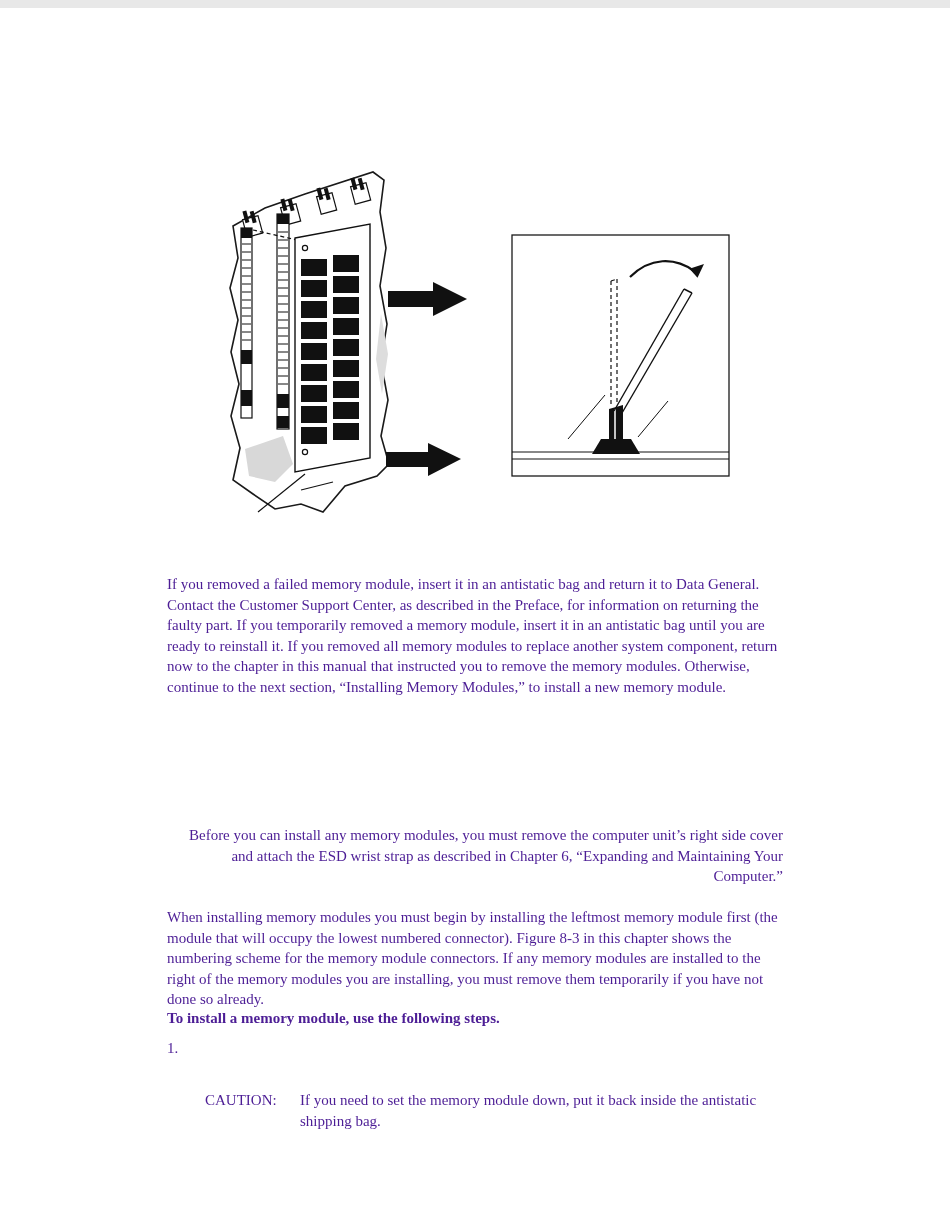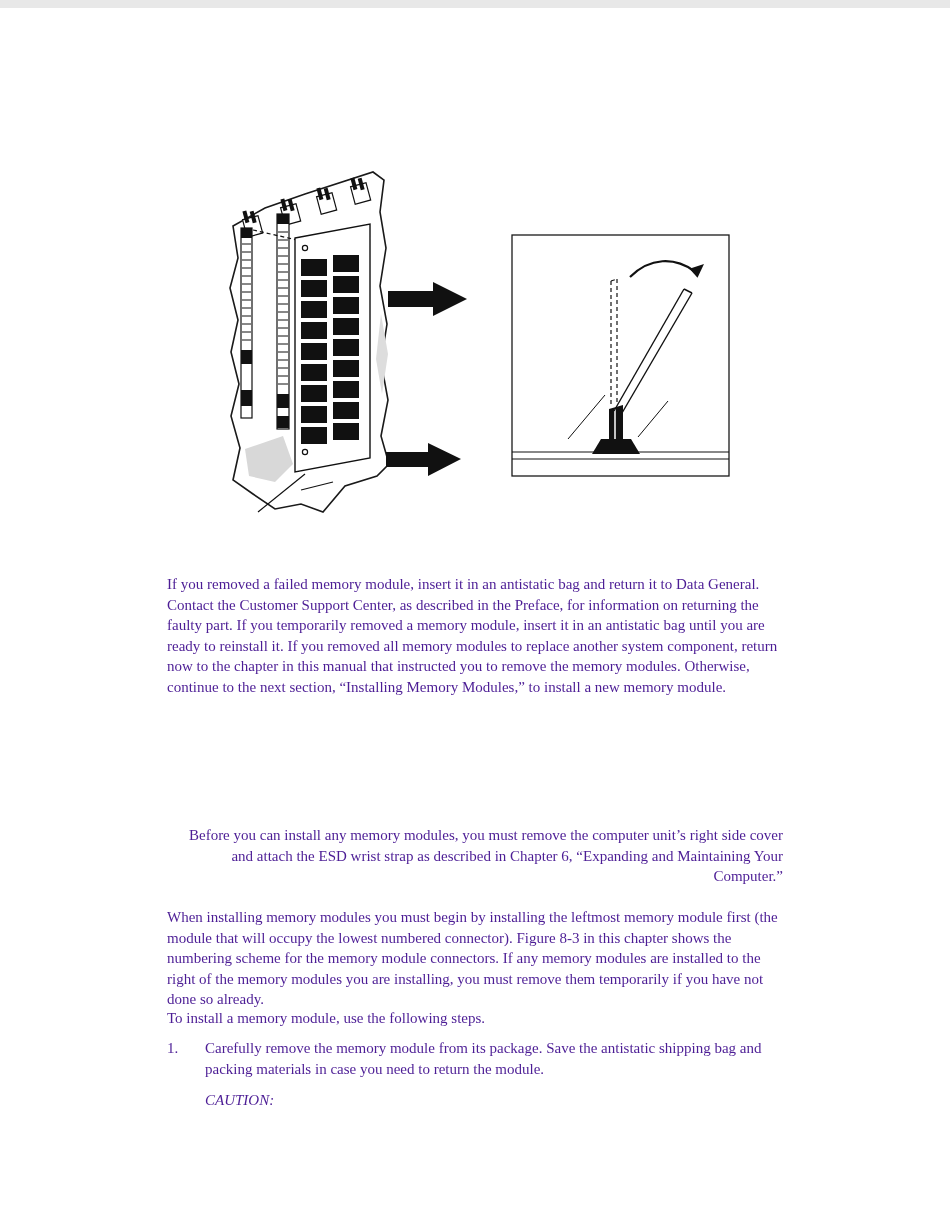--- a/index.html
+++ b/index.html
@@ -15,25 +15,25 @@
   .fig-left  { position:absolute; left:205px; top:156px; }
   .fig-right { position:absolute; left:510px; top:225px; }
   .text-block {
     position:absolute; left:167px; top:566px; width:616px; height:580px;
     font-size:15px; line-height:20.6px;
   }
   .text-block p { margin:0; position:absolute; left:0; width:100%; }
   .p1 { top:0; }
   .p2 { top:251px;text-align:right; }
   .p3 { top:333px; }
-  .p4 { top:434px; }
+  .p4 { top:434px;font-weight:bold; }
   .step { position:absolute; left:0; top:464px; width:100%; padding-left:38px; box-sizing:border-box; }
   .step-number { position:absolute; left:0; top:0; }
   .caution { position:absolute; left:0; top:516px; width:100%; padding-left:38px; box-sizing:border-box;
-             display:flex; font-style:italic; }
+             display:flex; }
   .caution-label { width:95px; flex-shrink:0; }
   .caution-text { flex:1; }
   svg { display:block; }
 </style>
 </head>
 <body>
 
 <div class="page">
 
   <div class="fig-left">
@@ -155,21 +155,21 @@
   </div>
 
   <div class="text-block">
     <p class="p1">If you removed a failed memory module, insert it in an antistatic bag and return it to Data General.  Contact the Customer Support Center, as described in the Preface, for information on returning the faulty part. If you temporarily removed a memory module, insert it in an antistatic bag until you are ready to reinstall it.  If you removed all memory modules to replace another system component, return now to the chapter in this manual that instructed you to remove the memory modules.  Otherwise, continue to the next section, “Installing Memory Modules,”  to install a new memory module.</p>
     <p class="p2">Before you can install any memory modules, you must remove the computer unit’s right side cover and attach the ESD wrist strap as described in Chapter 6, “Expanding and Maintaining Your Computer.”</p>
     <p class="p3">When installing memory modules you must begin by installing the leftmost memory module first (the module that will occupy the lowest numbered connector).  Figure 8-3 in this chapter shows the numbering scheme for the memory module connectors.  If any memory modules are installed to the right of the memory modules you are installing, you must remove them temporarily if you have not done so already.</p>
     <p class="p4">To install a memory module, use the following steps.</p>
 
     <div class="step">
       <span class="step-number">1.</span>
-      <span class="step-text">Carefully remove the memory module from its package.  Save the antistatic shipping bag and packing materials in case you need to return the module.</span>
     </div>
 
     <div class="caution">
       <span class="caution-label">CAUTION:</span>
+      <span class="caution-text">If you need to set the memory module down, put it back inside the antistatic shipping bag.</span>
     </div>
   </div>
 
 </div>
 
 </body></html>

